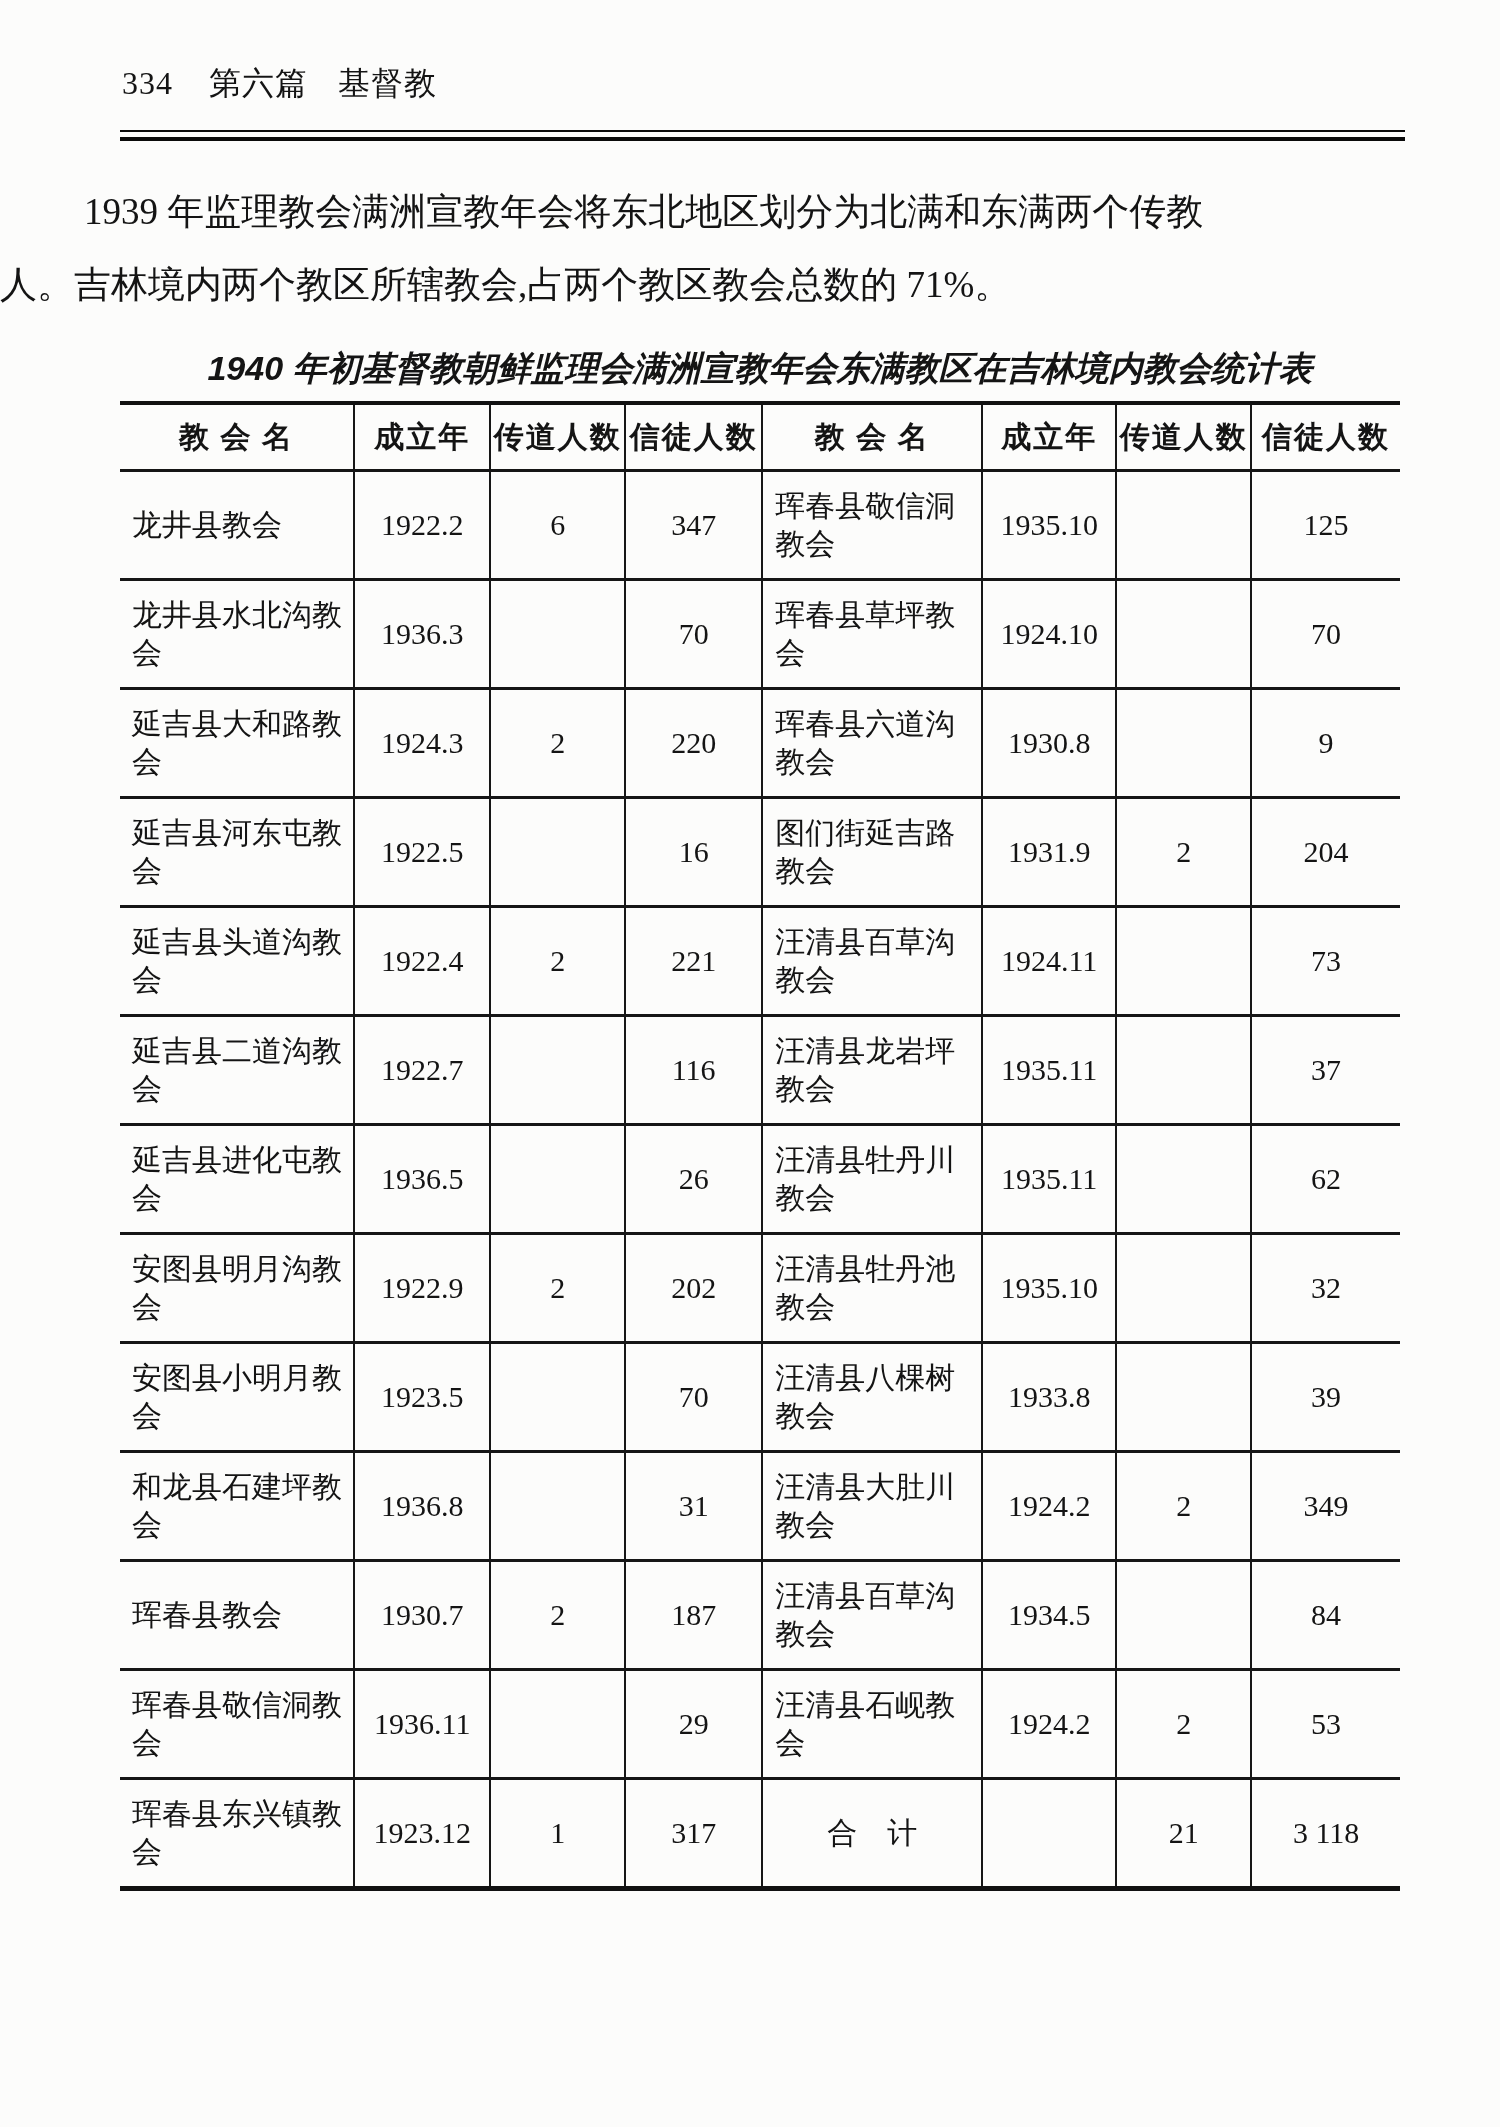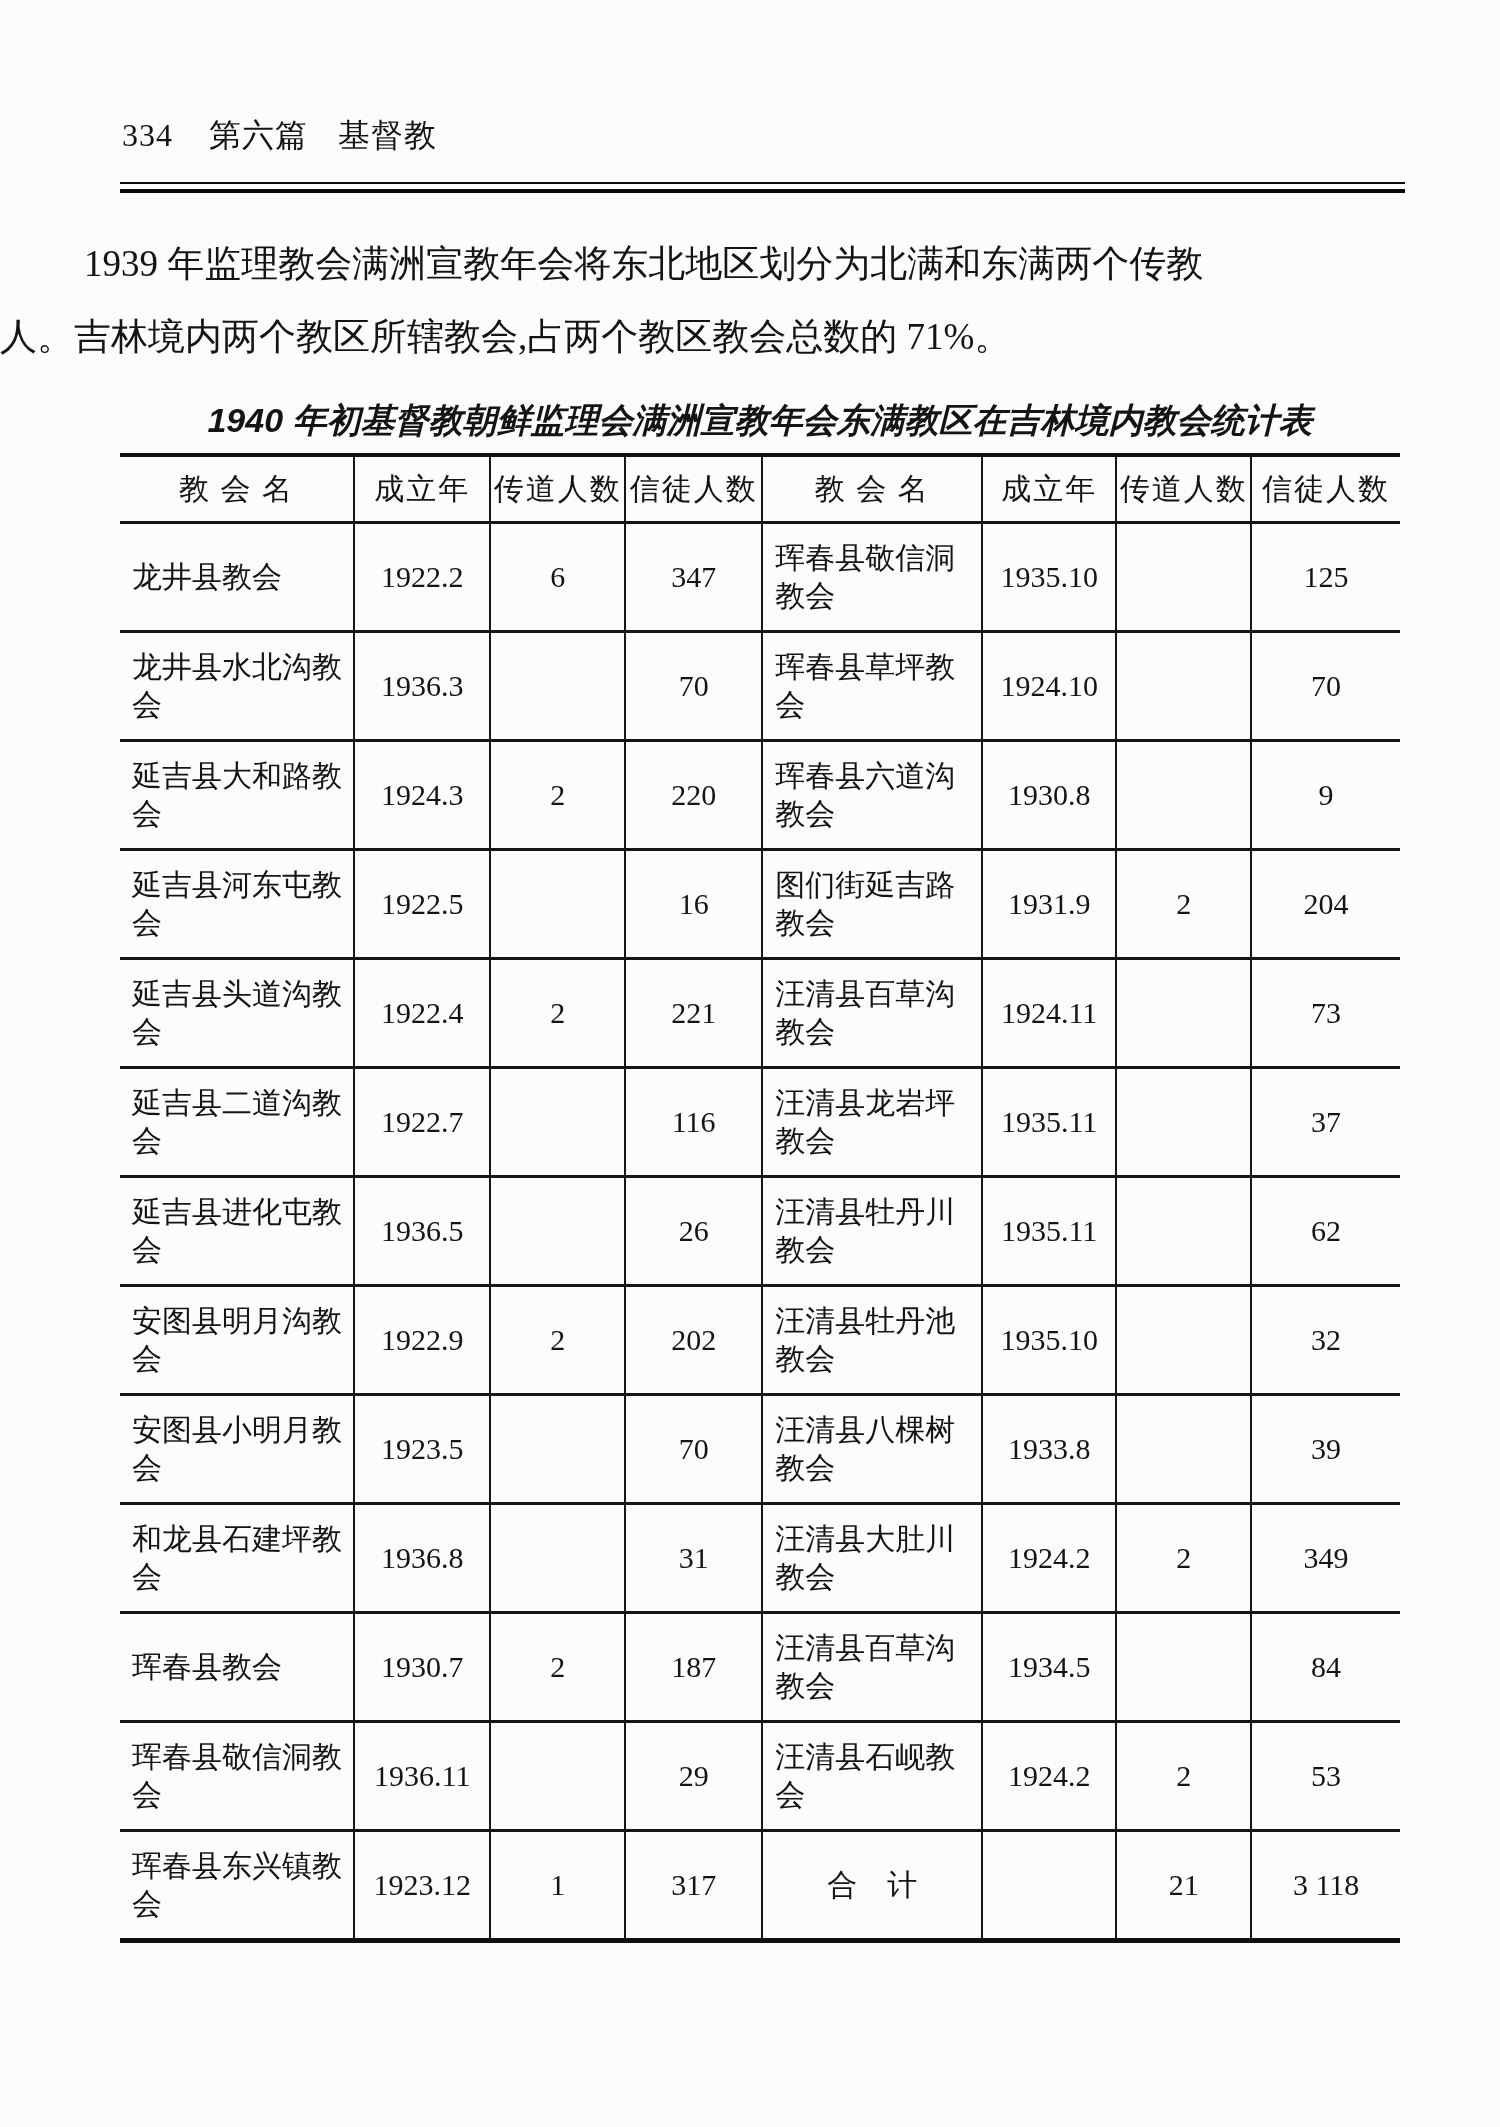--- a/index.html
+++ b/index.html
@@ -5,21 +5,21 @@
   html, body { margin: 0; padding: 0; }
   body {
     width: 1500px; height: 2127px;
     background: #fcfcfb;
     color: #141414;
     font-family: "Liberation Serif", serif;
   }
   .page { position: relative; width: 1500px; height: 2127px; overflow: hidden; }
 
   .running-header {
-    padding-top: 116px; margin-left: 122px;
+    padding-top: 64px; margin-left: 122px;
     font-size: 32px; line-height: 38px; letter-spacing: 1px;
   }
   .running-header .pgnum { margin-right: 36px; }
   .running-header .part  { margin-right: 30px; }
 
   .header-rule {
     margin-left: 120px; margin-top: 28px; width: 1285px; height: 5px;
     border-top: 2px solid #0a0a0a; border-bottom: 4px solid #0a0a0a;
   }
 
@@ -36,21 +36,21 @@
   }
   .table-label { margin-left: 152px; margin-top: 24px; font-size: 32px; line-height: 40px; }
 
   table.stat-table {
     margin-left: 120px; margin-top: 12px; width: 1280px;
     border-collapse: collapse; table-layout: fixed;
     border-top: 4px solid #111; border-bottom: 5px solid #111;
     font-size: 30px;
   }
   .stat-table th {
-    height: 64px; font-weight: normal; letter-spacing: 2px;
+    height: 64px; font-weight: bold; letter-spacing: 2px;
     border-bottom: 3px solid #151515; text-align: center; padding: 0;
   }
   .stat-table td { height: 98px; text-align: center; padding: 0; vertical-align: middle; }
   .stat-table td.name { text-align: left; padding: 4px 6px 4px 12px; line-height: 38px; }
   .stat-table td.total { text-align: center; padding-left: 0; }
   .stat-table tbody tr:not(:first-child) td { border-top: 3px solid #161616; }
   .stat-table th + th, .stat-table td + td { border-left: 2px solid #161616; }
 </style>
 </head>
 <body>

